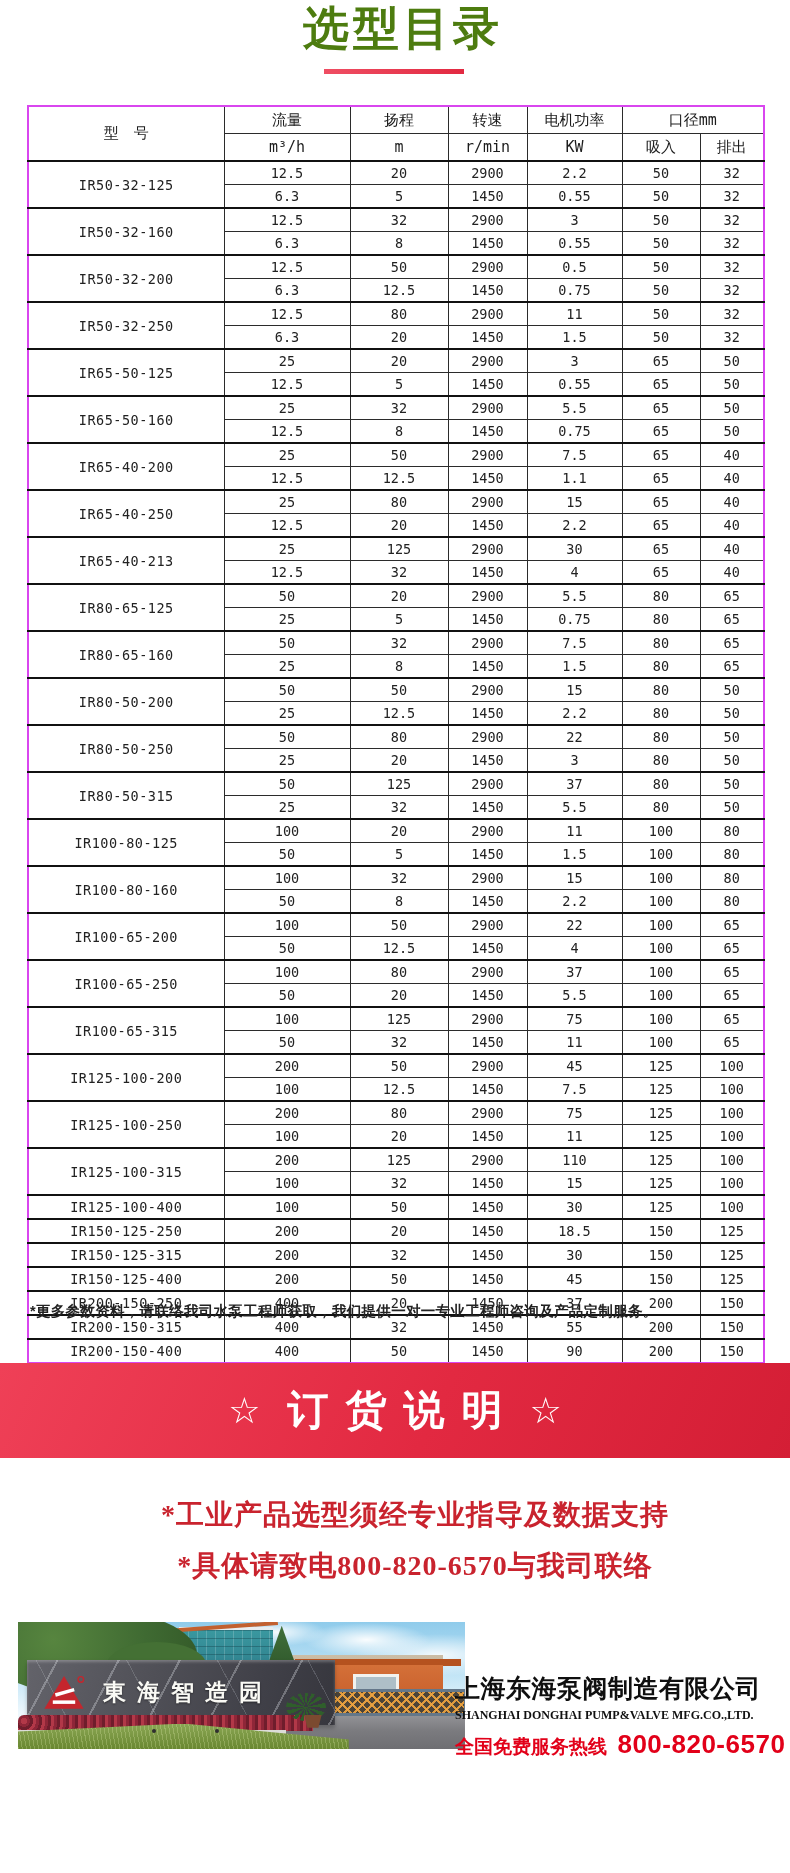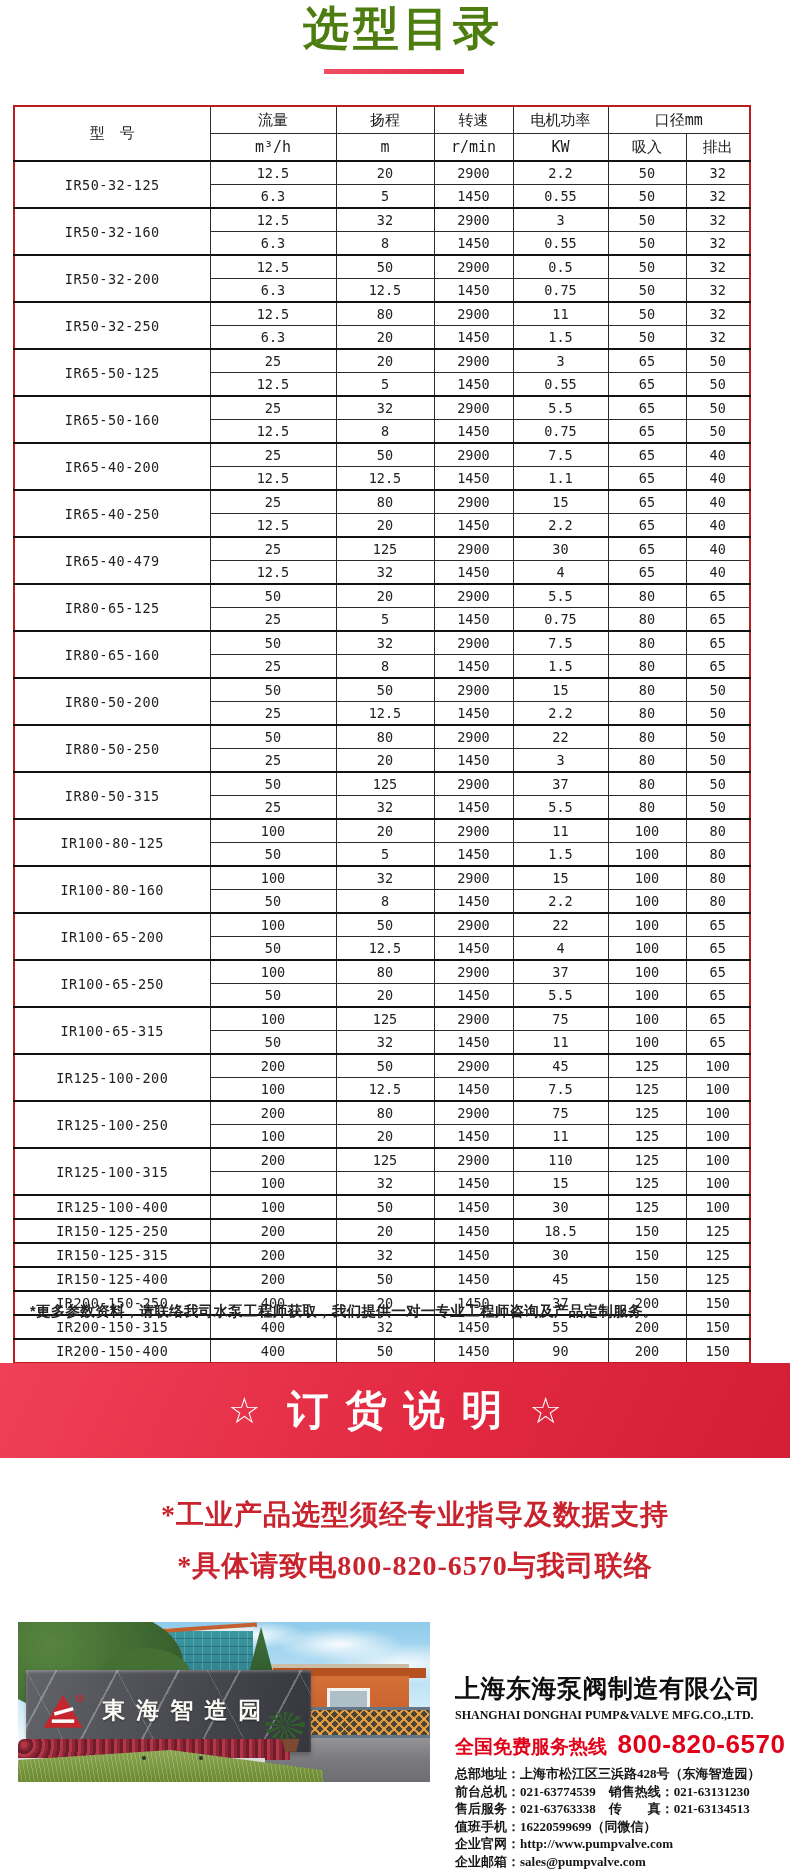--- a/index.html
+++ b/index.html
@@ -6,22 +6,22 @@
   .page{position:relative;width:790px;height:1873px;background:#ffffff;overflow:hidden;
         font-family:"Liberation Sans",sans-serif;color:#1a1a1a;}
 
   
   .page-title{position:absolute;top:2px;left:8px;width:100%;text-align:center;
     font-size:46px;font-weight:800;letter-spacing:4px;color:#4d7c0f;line-height:1.15;}
   .title-underline{position:absolute;top:69px;left:324px;width:140px;height:5px;
     background:linear-gradient(90deg,#ef4e63,var(--accent-red,#e02543));}
 
   
-  table.sel{position:absolute;left:13px;top:105px;width:736px;border-collapse:collapse;
-    table-layout:fixed;border:2px solid #b91c1c;}
+  table.sel{position:absolute;left:27px;top:105px;width:736px;border-collapse:collapse;
+    table-layout:fixed;border:2px solid #d946ef;}
   table.sel th,table.sel td{border:1px solid #2b2b2b;text-align:center;vertical-align:middle;
     padding:0;overflow:hidden;white-space:nowrap;}
   table.sel thead th{height:26px;font-weight:500;font-size:15px;
     font-family:"DejaVu Sans Mono","Liberation Sans",sans-serif;color:#1c1c1c;}
   table.sel tbody td{height:22px;font-size:13.5px;color:#222;
     font-family:"DejaVu Sans Mono",monospace;}
   table.sel tbody td.model{letter-spacing:.5px;}
   table.sel tbody tr.group-start td{border-top:2px solid #111;}
 
   
@@ -49,22 +49,22 @@
     margin-top:3px;white-space:nowrap;}
   .hotline{margin-top:6px;font-family:Liberation Sans, sans-serif;font-weight:800;
     color:#e20019;white-space:nowrap;}
   .hotline .hl-label{font-size:19px;}
   .hotline .hl-num{font-size:26px;letter-spacing:.5px;margin-left:6px;}
   .contact{margin-top:5px;font-family:"Liberation Serif",serif;font-size:13px;font-weight:700;
     line-height:17.6px;color:#151515;}
   .contact div{white-space:nowrap;}
 
   
-  .photo{position:absolute;left:18px;top:1622px;width:412px;height:160px;overflow:hidden;
-    background:#cfeaf8;}
+  .photo{position:absolute;left:18px;top:1622px;width:412px;height:127px;overflow:hidden;
+    background:#cfeaf8;padding-left:35px;}
   .photo *{position:absolute;}
   .sky{inset:0;background:
     radial-gradient(ellipse 90px 24px at 78% 14%,rgba(255,255,255,.95),transparent 70%),
     radial-gradient(ellipse 70px 20px at 58% 8%,rgba(255,255,255,.9),transparent 70%),
     radial-gradient(ellipse 120px 30px at 94% 26%,rgba(255,255,255,.85),transparent 70%),
     linear-gradient(180deg,#8fcbeb 0%,#c6e7f7 45%,#eef8fd 72%,#f5fafc 100%);}
   .bldg-tan{left:55%;top:26%;width:40%;height:27%;background:linear-gradient(#cbbda6,#bfb098);}
   .bldg-tan-win{left:8%;top:30%;width:86%;height:38%;
     background:repeating-linear-gradient(90deg,#8d7f6c 0 9px,#c8baa3 9px 21px);}
   .bldg-glass{left:36%;top:4%;width:21%;height:45%;
@@ -277,21 +277,21 @@
         </tr>
         <tr>
           <td>12.5</td>
           <td>20</td>
           <td>1450</td>
           <td>2.2</td>
           <td>65</td>
           <td>40</td>
         </tr>
         <tr class="group-start">
-          <td rowspan="2" class="model">IR65-40-479</td>
+          <td rowspan="2" class="model">IR65-40-213</td>
           <td>25</td>
           <td>125</td>
           <td>2900</td>
           <td>30</td>
           <td>65</td>
           <td>40</td>
         </tr>
         <tr>
           <td>12.5</td>
           <td>32</td>
@@ -631,23 +631,15 @@
     <div class="pot"></div>
   </div>
 
   <div class="company-info">
     <div class="co-cn">上海东海泵阀制造有限公司</div>
     <div class="co-en">SHANGHAI DONGHAI PUMP&amp;VALVE MFG.CO.,LTD.</div>
     <div class="hotline">
       <span class="hl-label">全国免费服务热线</span>
       <span class="hl-num">800-820-6570</span>
     </div>
-    <div class="contact">
-      <div>总部地址：上海市松江区三浜路428号（东海智造园）</div>
-      <div>前台总机：021-63774539　销售热线：021-63131230</div>
-      <div>售后服务：021-63763338　传　　真：021-63134513</div>
-      <div>值班手机：16220599699（同微信）</div>
-      <div>企业官网：http://www.pumpvalve.com</div>
-      <div>企业邮箱：sales@pumpvalve.com</div>
-    </div>
   </div>
 
 </div>
 
 </body></html>

